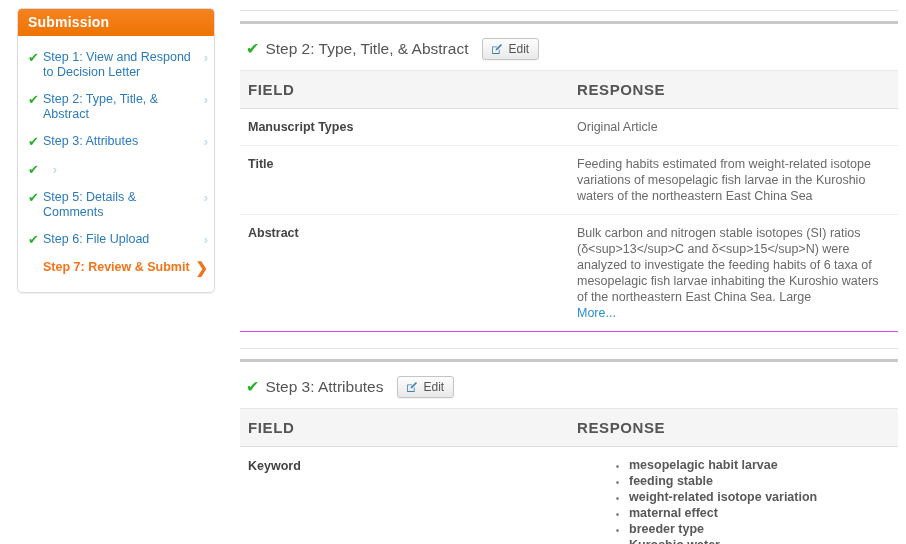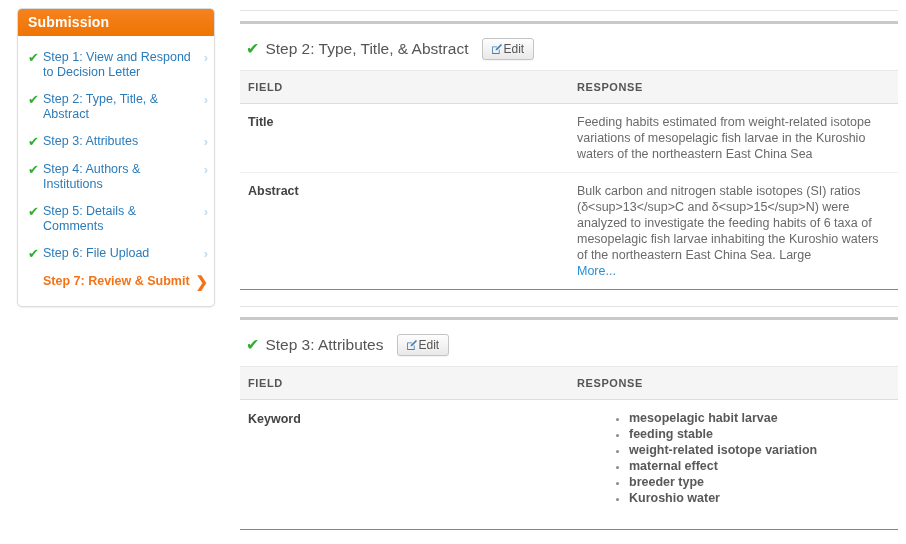--- a/index.html
+++ b/index.html
@@ -130,20 +130,21 @@
   .sec-title {
     font-size: 15.5px;
     color: #555555;
     font-weight: normal;
     margin-right: 14px;
     white-space: nowrap;
   }
   .btn-edit {
     display: inline-flex;
     align-items: center;
+    gap: 5px;
     background: linear-gradient(to bottom, #fdfdfd 0%, #e9e9e9 100%);
     border: 1px solid #c4c4c4;
     border-radius: 3px;
     padding: 3px 9px 3px 8px;
     font-size: 12px;
     color: #555555;
     cursor: pointer;
     line-height: 14px;
     box-shadow: 0 1px 1px rgba(0,0,0,0.05);
   }
@@ -156,21 +157,21 @@
 
   
   table.resp {
     width: 100%;
     border-collapse: collapse;
     table-layout: fixed;
   }
   table.resp th {
     background: #f5f5f5;
     text-align: left;
-    font-size: 11px;
+    font-size: 15px;
     font-weight: bold;
     color: #555555;
     letter-spacing: 0.6px;
     padding: 10px 8px 10px 8px;
     border-bottom: 1px solid #dddddd;
     border-top: 1px solid #e8e8e8;
   }
   table.resp td {
     padding: 10px 8px 10px 8px;
     vertical-align: top;
@@ -230,21 +231,20 @@
         </div>
 
         <div class="step-item">
           <span class="step-check">✔</span>
           <span class="step-label">Step 3: Attributes</span>
           <span class="step-arrow">›</span>
         </div>
 
         <div class="step-item">
           <span class="step-check">✔</span>
-          <span class="step-label">Step 4: Authors &amp; Institutions</span>
           <span class="step-arrow">›</span>
         </div>
 
         <div class="step-item">
           <span class="step-check">✔</span>
           <span class="step-label">Step 5: Details &amp; Comments</span>
           <span class="step-arrow">›</span>
         </div>
 
         <div class="step-item">
@@ -287,20 +287,24 @@
 
       <table class="resp">
         <thead>
           <tr>
             <th>FIELD</th>
             <th>RESPONSE</th>
           </tr>
         </thead>
         <tbody>
           <tr>
+            <td class="field">Manuscript Types</td>
+            <td class="value">Original Article</td>
+          </tr>
+          <tr>
             <td class="field">Title</td>
             <td class="value">Feeding habits estimated from weight-related isotope variations of mesopelagic fish larvae in the Kuroshio waters of the northeastern East China Sea</td>
           </tr>
           <tr>
             <td class="field">Abstract</td>
             <td class="value">
               <span>Bulk carbon and nitrogen stable isotopes (SI) ratios (δ&lt;sup&gt;13&lt;/sup&gt;C and δ&lt;sup&gt;15&lt;/sup&gt;N)  were analyzed to investigate the feeding habits of 6 taxa of mesopelagic fish larvae inhabiting the Kuroshio waters of the northeastern East China Sea. Large</span>
               <br>
               <a class="link-more">More...</a>
             </td>

